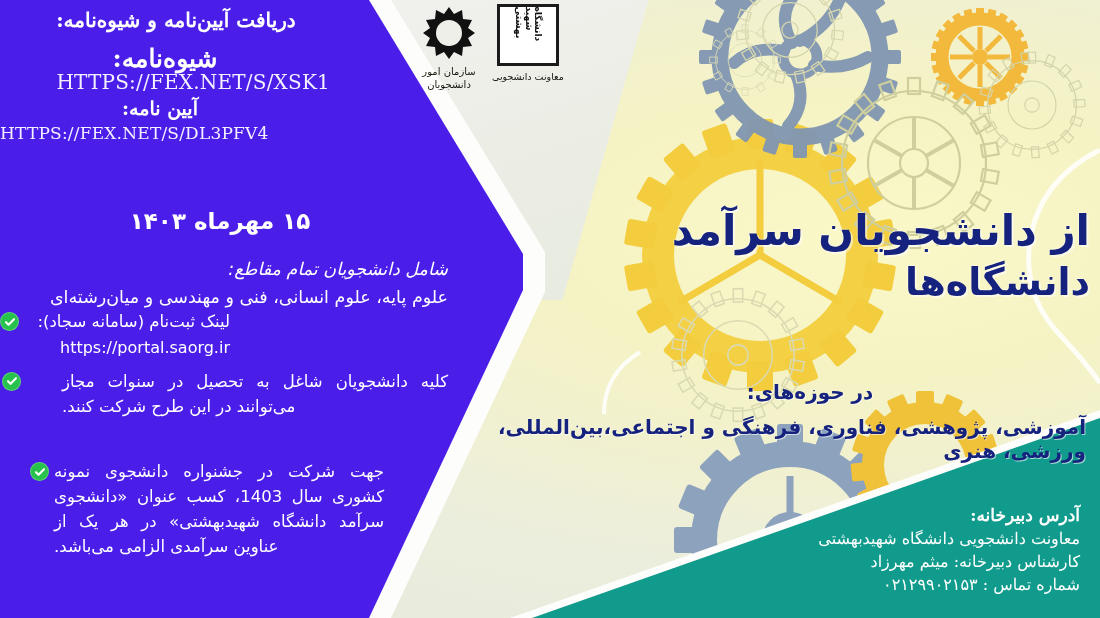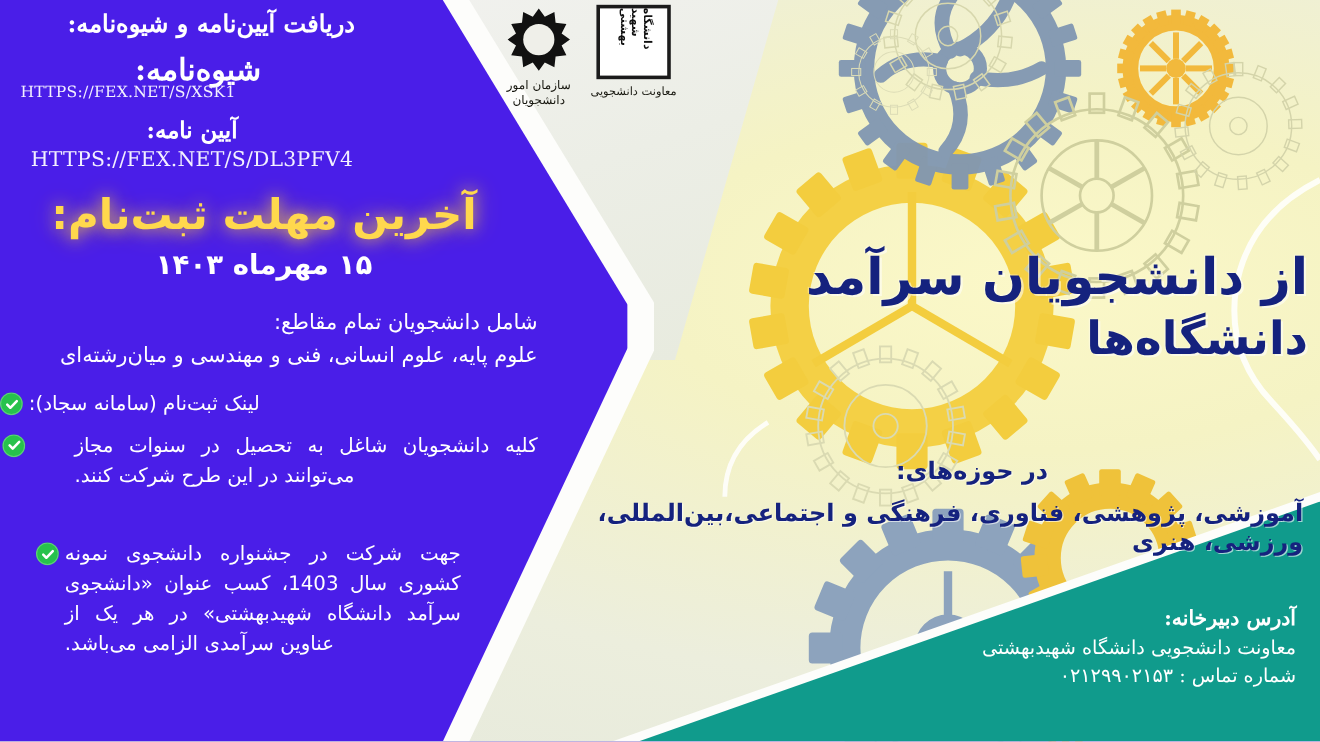--- a/index.html
+++ b/index.html
@@ -74,51 +74,51 @@
   .hdr-get{
     left:0;top:8px;width:352px;
     font-size:20px;font-weight:bold;color:#fff;text-align:center;direction:rtl;
     font-family:"DejaVu Serif","Liberation Serif",serif;
   }
   .lbl-shive{
     left:0;top:44px;width:330px;font-size:25px;font-weight:bold;color:#fff;
     text-align:center;direction:rtl;font-family:"DejaVu Serif","Liberation Serif",serif;
   }
   .url1{
-    left:17px;top:70px;width:330px;font-size:13px;color:#f3f0ff;text-align:left;direction:ltr;
+    left:0;top:70px;width:330px;font-size:20px;color:#f3f0ff;text-align:right;direction:ltr;
     font-family:"DejaVu Serif","Liberation Serif",serif;letter-spacing:.2px;
   }
   .lbl-ayin{
     left:0;top:97px;width:320px;font-size:19px;font-weight:bold;color:#fff;
     text-align:center;direction:rtl;font-family:"DejaVu Serif","Liberation Serif",serif;
   }
   .url2{
-    left:0;top:123px;width:320px;font-size:17px;color:#f3f0ff;text-align:center;direction:ltr;
+    left:0;top:123px;width:320px;font-size:17px;color:#f3f0ff;direction:ltr;
     font-family:"DejaVu Serif","Liberation Serif",serif;letter-spacing:.2px;
   }
 
   .deadline{
     left:0;top:160px;width:440px;text-align:center;direction:rtl;
     font-size:35px;font-weight:bold;color:#ffd84d;
     text-shadow:0 0 12px rgba(255,210,60,.75),0 0 22px rgba(255,200,40,.45);
     font-family:"DejaVu Sans","Liberation Sans",sans-serif;
   }
   .deadline-date{
     left:0;top:208px;width:440px;text-align:center;direction:rtl;
     font-size:23px;font-weight:bold;color:#ffffff;
   }
 
   .includes{
     left:0;top:255px;width:448px;text-align:right;direction:rtl;
     font-size:17.5px;line-height:1.62;color:#ffffff;padding-left:0;padding-right:0;
   }
-  .includes .l1{display:block;padding-left:14px;}
+  .includes .l1{display:block;padding-left:14px;font-style:italic;}
   .includes .l2{display:block;padding-left:14px;}
 
-  .bullets{left:0;top:325px;width:448px;direction:rtl;color:#fff;}
+  .bullets{left:0;top:310px;width:448px;direction:rtl;color:#fff;}
   .bl{display:flex;align-items:flex-start;justify-content:flex-end;gap:5px;margin-bottom:10px;}
   .check{
     flex:0 0 auto;width:19px;height:19px;border-radius:50%;background:#27c24c;
     display:flex;align-items:center;justify-content:center;margin-top:2px;
     box-shadow:0 0 0 1px rgba(255,255,255,.25) inset;
   }
   .check svg{display:block;}
   .bl-body{font-size:16.5px;line-height:1.5;text-align:justify;text-align-last:left;}
   .bl1 .bl-body{text-align:right;text-align-last:right;}
   .bl-url{display:block;text-align:left;padding-left:36px;direction:ltr;font-size:16px;margin-top:1px;
@@ -1061,33 +1061,33 @@
   </div>
 
   <div class="layer hdr-get">دریافت آیین‌نامه و شیوه‌نامه:</div>
 
   <div class="layer lbl-shive">شیوه‌نامه:</div>
   <div class="layer url1">HTTPS://FEX.NET/S/XSK1</div>
 
   <div class="layer lbl-ayin">آیین نامه:</div>
   <div class="layer url2">HTTPS://FEX.NET/S/DL3PFV4</div>
 
-  <div class="layer deadline">آخرین مهلت ثبت‌نام:</div>
   <div class="layer deadline-date">۱۵ مهرماه ۱۴۰۳</div>
 
   <div class="layer includes">
     <span class="l1">شامل دانشجویان تمام مقاطع:</span>
     <span class="l2">علوم پایه، علوم انسانی، فنی و مهندسی و میان‌رشته‌ای</span>
   </div>
 
   <div class="layer bullets">
 
     <div class="bl bl1">
       <div class="bl-body">
         <span>لینک ثبت‌نام (سامانه سجاد):</span>
+        <span class="bl-url">https://portal.saorg.ir</span>
       </div>
       <div class="check">
         <svg width="12" height="12" viewBox="0 0 12 12">
             <path d="M2 6.2 L4.6 8.8 L10 3.2" stroke="#ffffff" stroke-width="2.1" fill="none" stroke-linecap="round" stroke-linejoin="round"></path>
           </svg>
       </div>
     </div>
 
     <div class="bl bl2">
       <div class="bl-body">کلیه دانشجویان شاغل به تحصیل در سنوات مجاز می‌توانند در این طرح شرکت کنند.</div>
@@ -1114,16 +1114,17 @@
     <span class="t2">از دانشجویان سرآمد</span>
     <span class="t3">دانشگاه‌ها</span>
   </div>
 
   <div class="layer fields-label">در حوزه‌های:</div>
   <div class="layer fields-list">آموزشی، پژوهشی، فناوری، فرهنگی و اجتماعی،بین‌المللی، ورزشی، هنری</div>
 
   <div class="layer sec">
     <div class="sec-title">آدرس دبیرخانه:</div>
     <div class="sec-line">معاونت دانشجویی دانشگاه شهیدبهشتی</div>
+    <div class="sec-line">کارشناس دبیرخانه: میثم مهرزاد</div>
     <div class="sec-tel">شماره تماس : ۰۲۱۲۹۹۰۲۱۵۳</div>
   </div>
 
 </div>
 
 </body></html>

